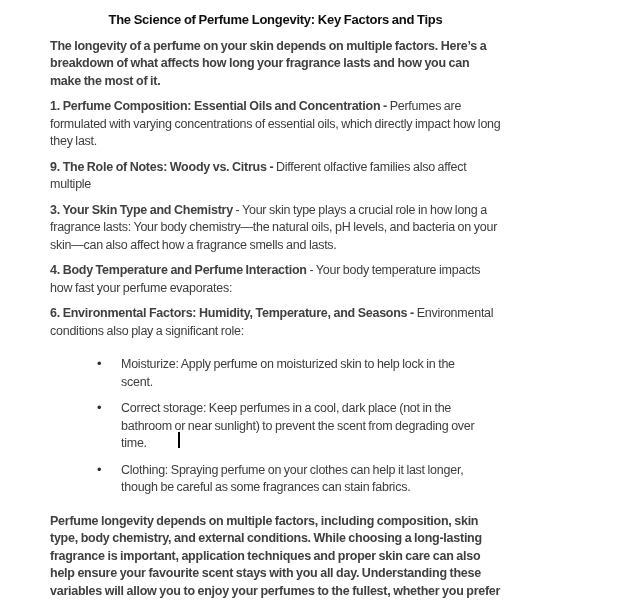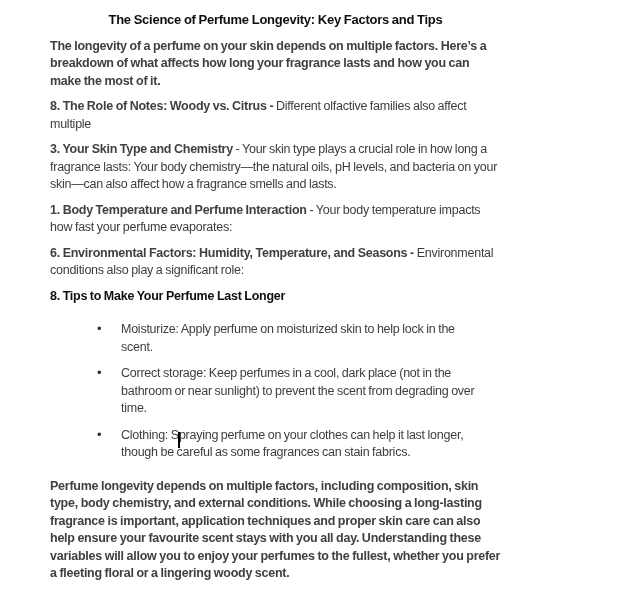--- a/index.html
+++ b/index.html
@@ -74,31 +74,31 @@
 </style>
 </head>
 <body>
 
 <div class="page">
 
   <p class="doc-title">The Science of Perfume Longevity: Key Factors and Tips</p>
 
   <p class="para bold-para">The longevity of a perfume on your skin depends on multiple factors. Here’s a breakdown of what affects how long your fragrance lasts and how you can make the most of it.</p>
 
+  <p class="para"><span class="lead">1. Perfume Composition: Essential Oils and Concentration -</span><span> Perfumes are formulated with varying concentrations of essential oils, which directly impact how long they last.</span></p>
 
-  <p class="para"><span class="lead">8. The Role of Notes: Woody vs. Citrus -</span><span> Different olfactive families also affect multiple</span></p>
+  <p class="para"><span class="lead">9. The Role of Notes: Woody vs. Citrus -</span><span> Different olfactive families also affect multiple</span></p>
 
   <p class="para"><span class="lead">3. Your Skin Type and Chemistry</span><span> - Your skin type plays a crucial role in how long a fragrance lasts: Your body chemistry—the natural oils, pH levels, and bacteria on your skin—can also affect how a fragrance smells and lasts.</span></p>
 
-  <p class="para"><span class="lead">1. Body Temperature and Perfume Interaction</span><span> - Your body temperature impacts how fast your perfume evaporates:</span></p>
+  <p class="para"><span class="lead">4. Body Temperature and Perfume Interaction</span><span> - Your body temperature impacts how fast your perfume evaporates:</span></p>
 
 
   <p class="para"><span class="lead">6. Environmental Factors: Humidity, Temperature, and Seasons -</span><span> Environmental conditions also play a significant role:</span></p>
 
-  <p class="tips-heading">8. Tips to Make Your Perfume Last Longer</p>
 
   <ul class="tips-list">
     <li>Moisturize: Apply perfume on moisturized skin to help lock in the scent.</li>
     <li>Correct storage: Keep perfumes in a cool, dark place (not in the bathroom or near sunlight) to prevent the scent from degrading over time.</li>
     <li>Clothing: Spraying perfume on your clothes can help it last longer, though be careful as some fragrances can stain fabrics.</li>
   </ul>
 
   <p class="para bold-para">Perfume longevity depends on multiple factors, including composition, skin type, body chemistry, and external conditions. While choosing a long-lasting fragrance is important, application techniques and proper skin care can also help ensure your favourite scent stays with you all day. Understanding these variables will allow you to enjoy your perfumes to the fullest, whether you prefer a fleeting floral or a lingering woody scent.</p>
 
   <div class="text-cursor"></div>

